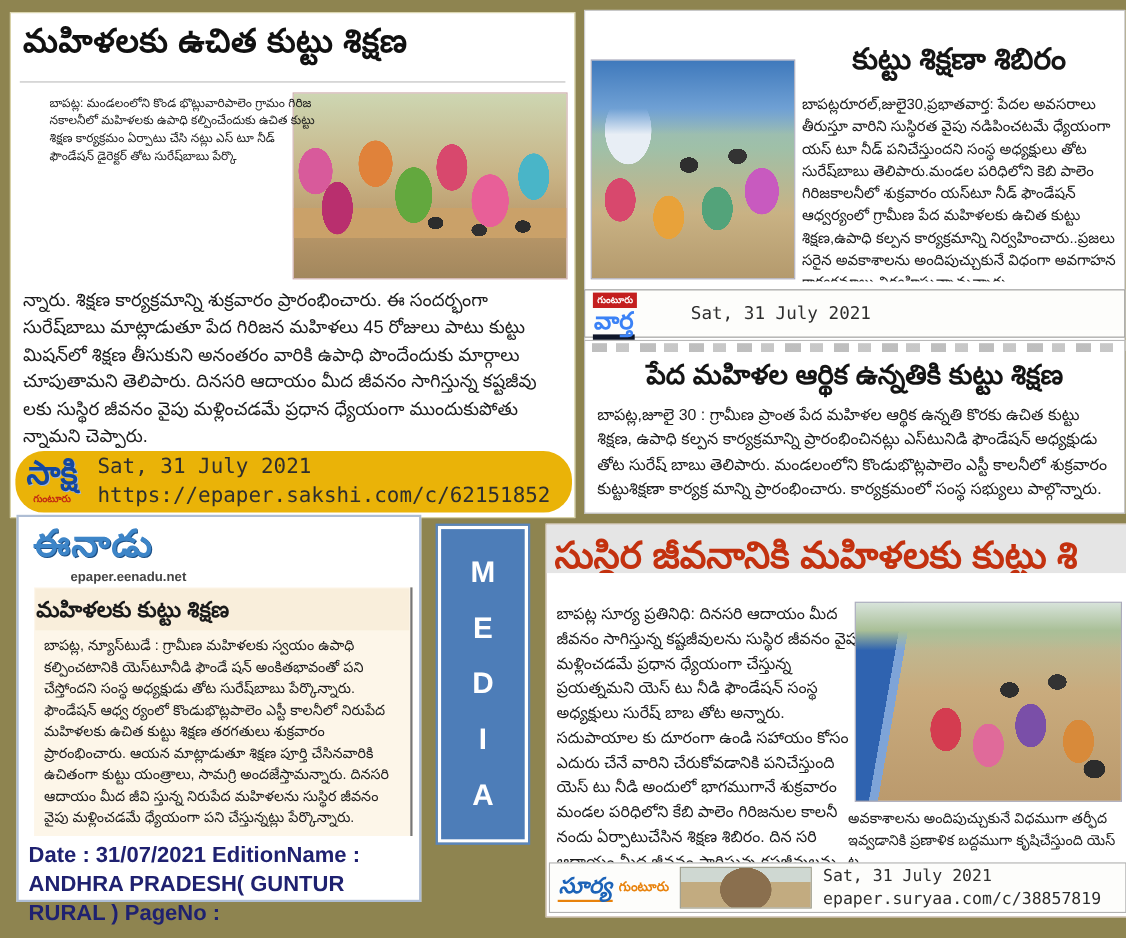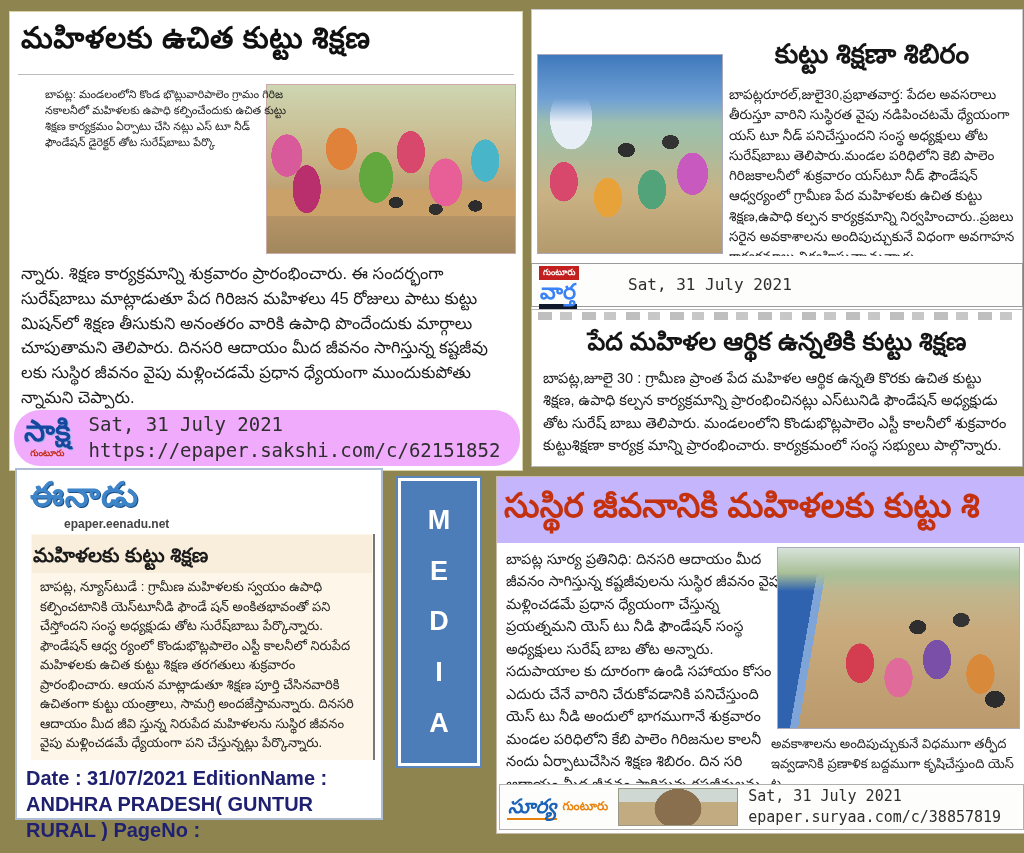--- a/index.html
+++ b/index.html
@@ -49,21 +49,21 @@
   .eenadu-body { padding:4px 8px 0 8px; font-size:13px; line-height:1.5; height:184px; }
   .eenadu-dateline { position:absolute; left:8px; top:294px; width:350px; font-size:20px; font-weight:bold; color:#1f2170; line-height:1.3; }
 
   
   .media-strip { left:397px; top:477px; width:82px; height:288px; background:#4d7db8; border:3px solid #fff; outline:2px solid #5a86bd; position:absolute;
     display:flex; flex-direction:column; align-items:center; justify-content:space-around; padding:14px 0; }
   .media-letter { color:#fff; font-size:27px; font-weight:bold; line-height:1; }
 
   
   .surya { left:495px; top:475px; width:529px; height:358px; border:1px solid #c8b8a8; }
-  .surya-headband { position:absolute; left:0; top:0; width:100%; height:66px; background:#c4b5fd; overflow:hidden; }
+  .surya-headband { position:absolute; left:0; top:0; width:100%; height:44px; background:#e5e5e5; overflow:hidden; }
   .surya-headline { position:absolute; left:6px; top:8px; width:540px; white-space:nowrap; font-size:34px; font-weight:bold; color:#c3310f; }
   .surya-body { position:absolute; left:8px; top:70px; width:280px; height:238px; font-size:14.5px; line-height:1.55; }
   .surya-photo { position:absolute; right:4px; top:70px; width:243px; height:182px; border:1px solid #aab; }
   .surya-caption { position:absolute; right:2px; top:256px; width:252px; height:52px; overflow:hidden; font-size:13px; line-height:1.5; color:#222; }
   .surya-banner { position:absolute; left:2px; bottom:3px; width:525px; height:46px; background:#fdfdfb; border:1px solid #b0b0b0; display:flex; align-items:center; gap:8px; padding:2px 6px;margin-top:12px; }
   .surya-logo-main { font-size:20px; font-weight:bold; font-style:italic; color:#1c63b8; border-bottom:2px solid #e8820c; line-height:1.1; }
   .surya-logo-sub { font-size:12px; font-weight:bold; color:#e8820c; }
   .surya-temple { width:120px; height:38px; border:1px solid #998;
     background: radial-gradient(40px 34px at 50% 55%, #8a6f4e 58%, transparent 59%),
                 radial-gradient(22px 20px at 50% 30%, #a08055 58%, transparent 59%),
@@ -111,21 +111,21 @@
 <body>
 
 <div class="canvas">
 
   <div class="clip sakshi">
     <div class="sakshi-headline">మహిళలకు ఉచిత కుట్టు శిక్షణ</div>
     <div class="sakshi-rule"></div>
     <div class="photo sakshi-photo photo-sakshi"></div>
     <div class="telugu-body sakshi-body-left">బాపట్ల: మండలంలోని కొండ భొట్లువారిపాలెం గ్రామం గిరిజ నకాలనీలో మహిళలకు ఉపాధి కల్పించేందుకు ఉచిత కుట్టు శిక్షణ కార్యక్రమం ఏర్పాటు చేసి నట్లు ఎస్ టూ నీడ్ ఫౌండేషన్ డైరెక్టర్ తోట సురేష్‌బాబు పేర్కొ</div>
     <div class="telugu-body sakshi-body-rest">న్నారు. శిక్షణ కార్యక్రమాన్ని శుక్రవారం ప్రారంభించారు. ఈ సందర్భంగా సురేష్‌బాబు మాట్లాడుతూ పేద గిరిజన మహిళలు 45 రోజులు పాటు కుట్టు మిషన్‌లో శిక్షణ తీసుకుని అనంతరం వారికి ఉపాధి పొందేందుకు మార్గాలు చూపుతామని తెలిపారు. దినసరి ఆదాయం మీద జీవనం సాగిస్తున్న కష్టజీవు లకు సుస్థిర జీవనం వైపు మళ్లించడమే ప్రధాన ధ్యేయంగా ముందుకుపోతు న్నామని చెప్పారు.</div>
-    <div class="sakshi-banner" style="background:#f0abfc;border-radius:26px;">
+    <div class="sakshi-banner" style="background:#eab308;border-radius:26px;">
       <div style="text-align:center;">
         <div class="sakshi-logo-main">సాక్షి</div>
         <div class="sakshi-logo-sub">గుంటూరు</div>
       </div>
       <div class="mono sakshi-banner-text">
         <div>Sat, 31 July 2021</div>
         <div>https://epaper.sakshi.com/c/62151852</div>
       </div>
     </div>
   </div>

